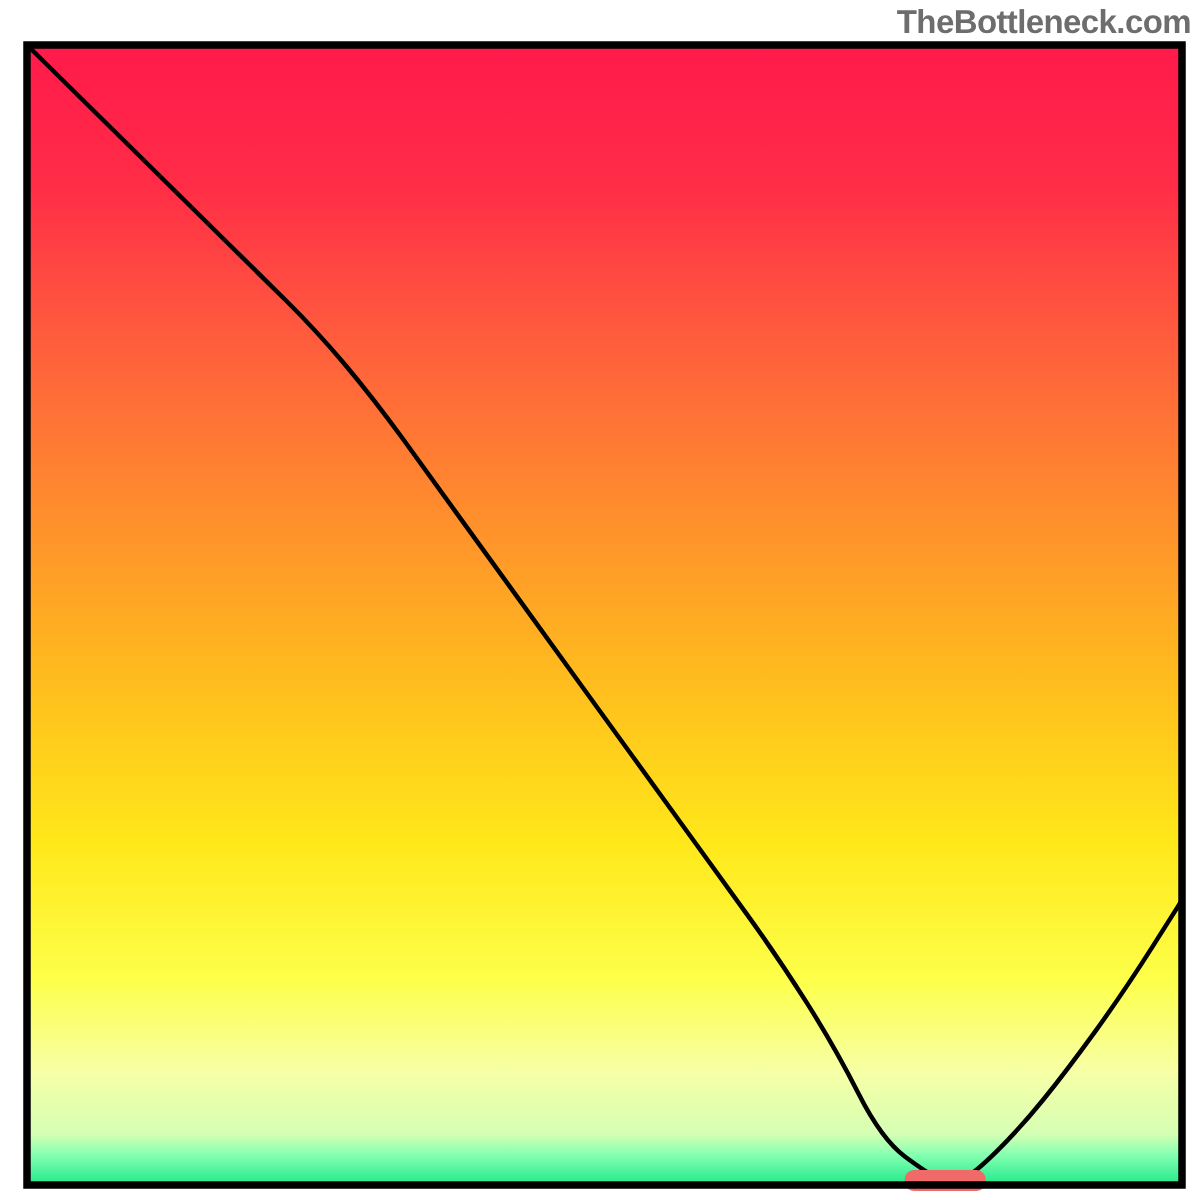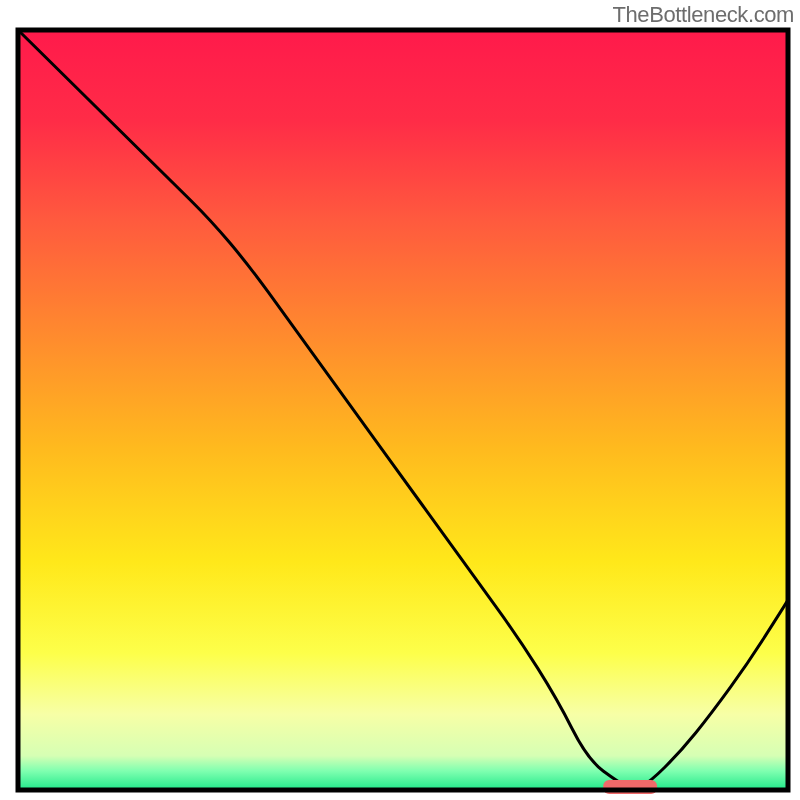--- a/index.html
+++ b/index.html
@@ -14,21 +14,21 @@
     position: relative;
     width: 800px;
     height: 800px;
   }
   .attribution {
     position: absolute;
     top: 2px;
     right: 6px;
     font-family: Arial, Helvetica, sans-serif;
     font-size: 22px;
-    font-weight: 400;
+    font-weight: 700;
     color: #6d6d6d;
     letter-spacing: -0.4px;
   }
   svg {
     display: block;
   }
 </style>
 </head>
 <body>
 <div class="wrap">

